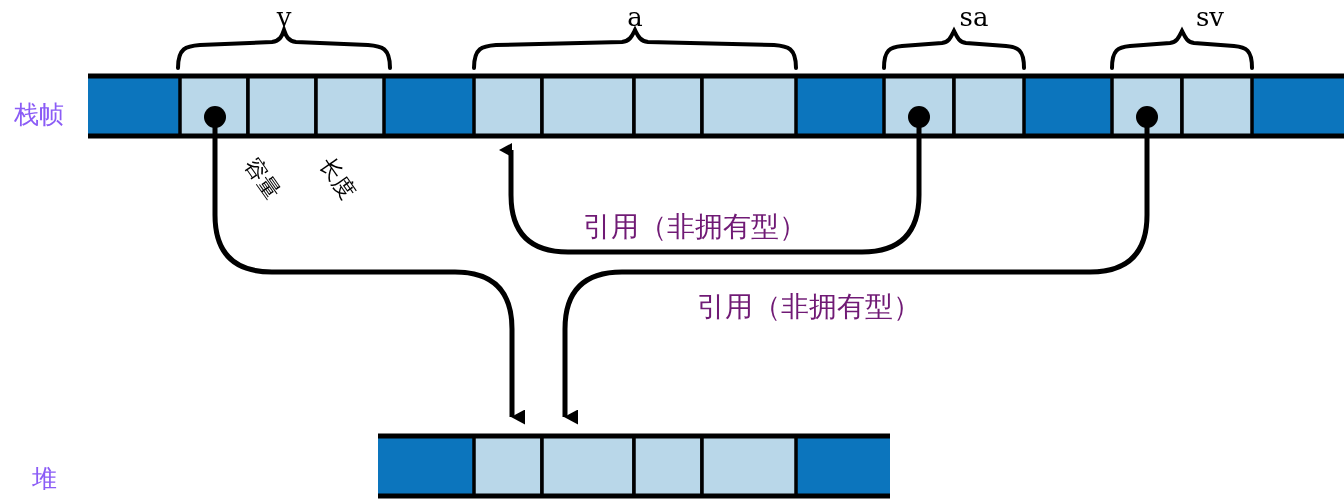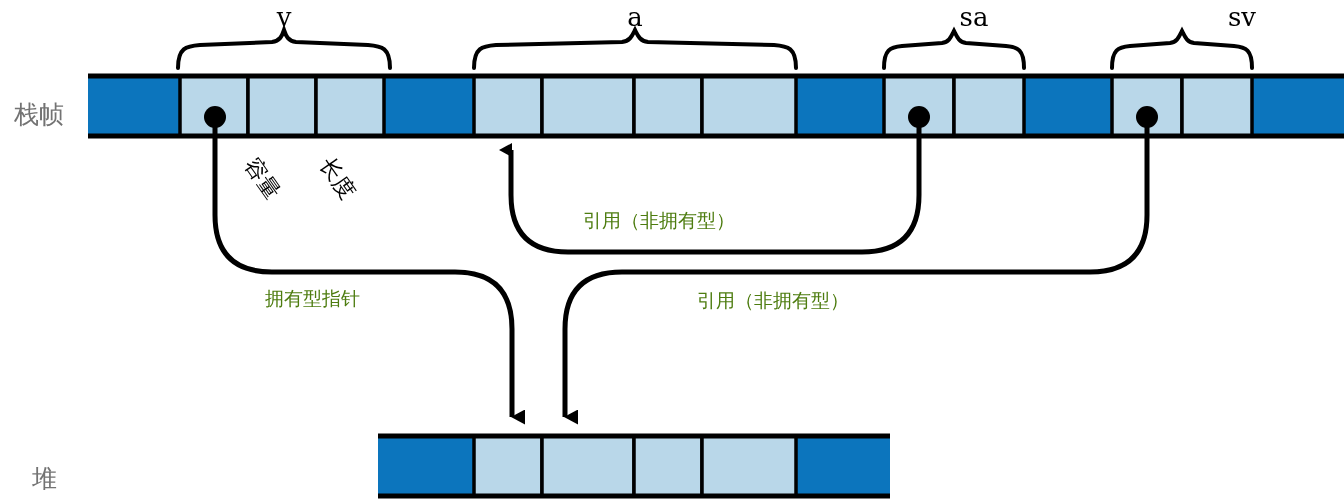--- a/index.html
+++ b/index.html
@@ -19,21 +19,21 @@
     position: absolute;
     left: 0;
     top: 0;
     width: 1344px;
     height: 504px;
     overflow: visible;
   }
   .row-label {
     position: absolute;
     font-size: 25px;
-    color: #737373;
+    color: #8b5cf6;
     white-space: nowrap;
     font-family: "DejaVu Sans", "Liberation Sans", sans-serif;
   }
   .brace-label {
     position: absolute;
     font-size: 26px;
     color: #000000;
     text-align: center;
     white-space: nowrap;
     font-family: "DejaVu Serif", "Liberation Serif", serif;
@@ -41,22 +41,22 @@
   .cell-text {
     position: absolute;
     font-size: 25px;
     color: #000000;
     text-align: center;
     white-space: nowrap;
     font-family: "DejaVu Sans", "Liberation Sans", sans-serif;
   }
   .annot {
     position: absolute;
-    font-size: 19px;
-    color: #4d7c0f;
+    font-size: 28px;
+    color: #701a75;
     white-space: nowrap;
     font-family: Liberation Serif, serif;
   }
   .rot-label {
     position: absolute;
     font-size: 22px;
     color: #000000;
     white-space: nowrap;
     transform-origin: left top;
     font-family: "DejaVu Sans", "Liberation Sans", sans-serif;
@@ -67,26 +67,25 @@
 
 <div id="root">
 
   <div class="row-label" style="left:14px; top:98px;">栈帧</div>
 
   <div class="row-label" style="left:32px; top:462px;">堆</div>
 
   <div class="brace-label" style="left:258px; top:2px; width:52px;">v</div>
   <div class="brace-label" style="left:609px; top:2px; width:52px;">a</div>
   <div class="brace-label" style="left:948px; top:2px; width:52px;">sa</div>
-  <div class="brace-label" style="left:1216px; top:2px; width:52px;">sv</div>
+  <div class="brace-label" style="left:1184px; top:2px; width:52px;">sv</div>
 
   <div class="rot-label" style="left:262px; top:152px; transform:rotate(55deg);">容量</div>
   <div class="rot-label" style="left:337px; top:152px; transform:rotate(55deg);">长度</div>
 
-  <div class="annot" style="left:265px; top:286px;">拥有型指针</div>
   <div class="annot" style="left:583px; top:208px;">引用（非拥有型）</div>
   <div class="annot" style="left:697px; top:288px;">引用（非拥有型）</div>
 
   <div class="cell-text" style="left:248px; top:96px; width:68px;">4</div>
   <div class="cell-text" style="left:316px; top:96px; width:68px;">4</div>
   <div class="cell-text" style="left:474px; top:96px; width:68px;">0.0</div>
   <div class="cell-text" style="left:542px; top:96px; width:92px;">-0.707</div>
   <div class="cell-text" style="left:634px; top:96px; width:68px;">-1.0</div>
   <div class="cell-text" style="left:702px; top:96px; width:94px;">-0.707</div>
   <div class="cell-text" style="left:954px; top:96px; width:70px;">4</div>

